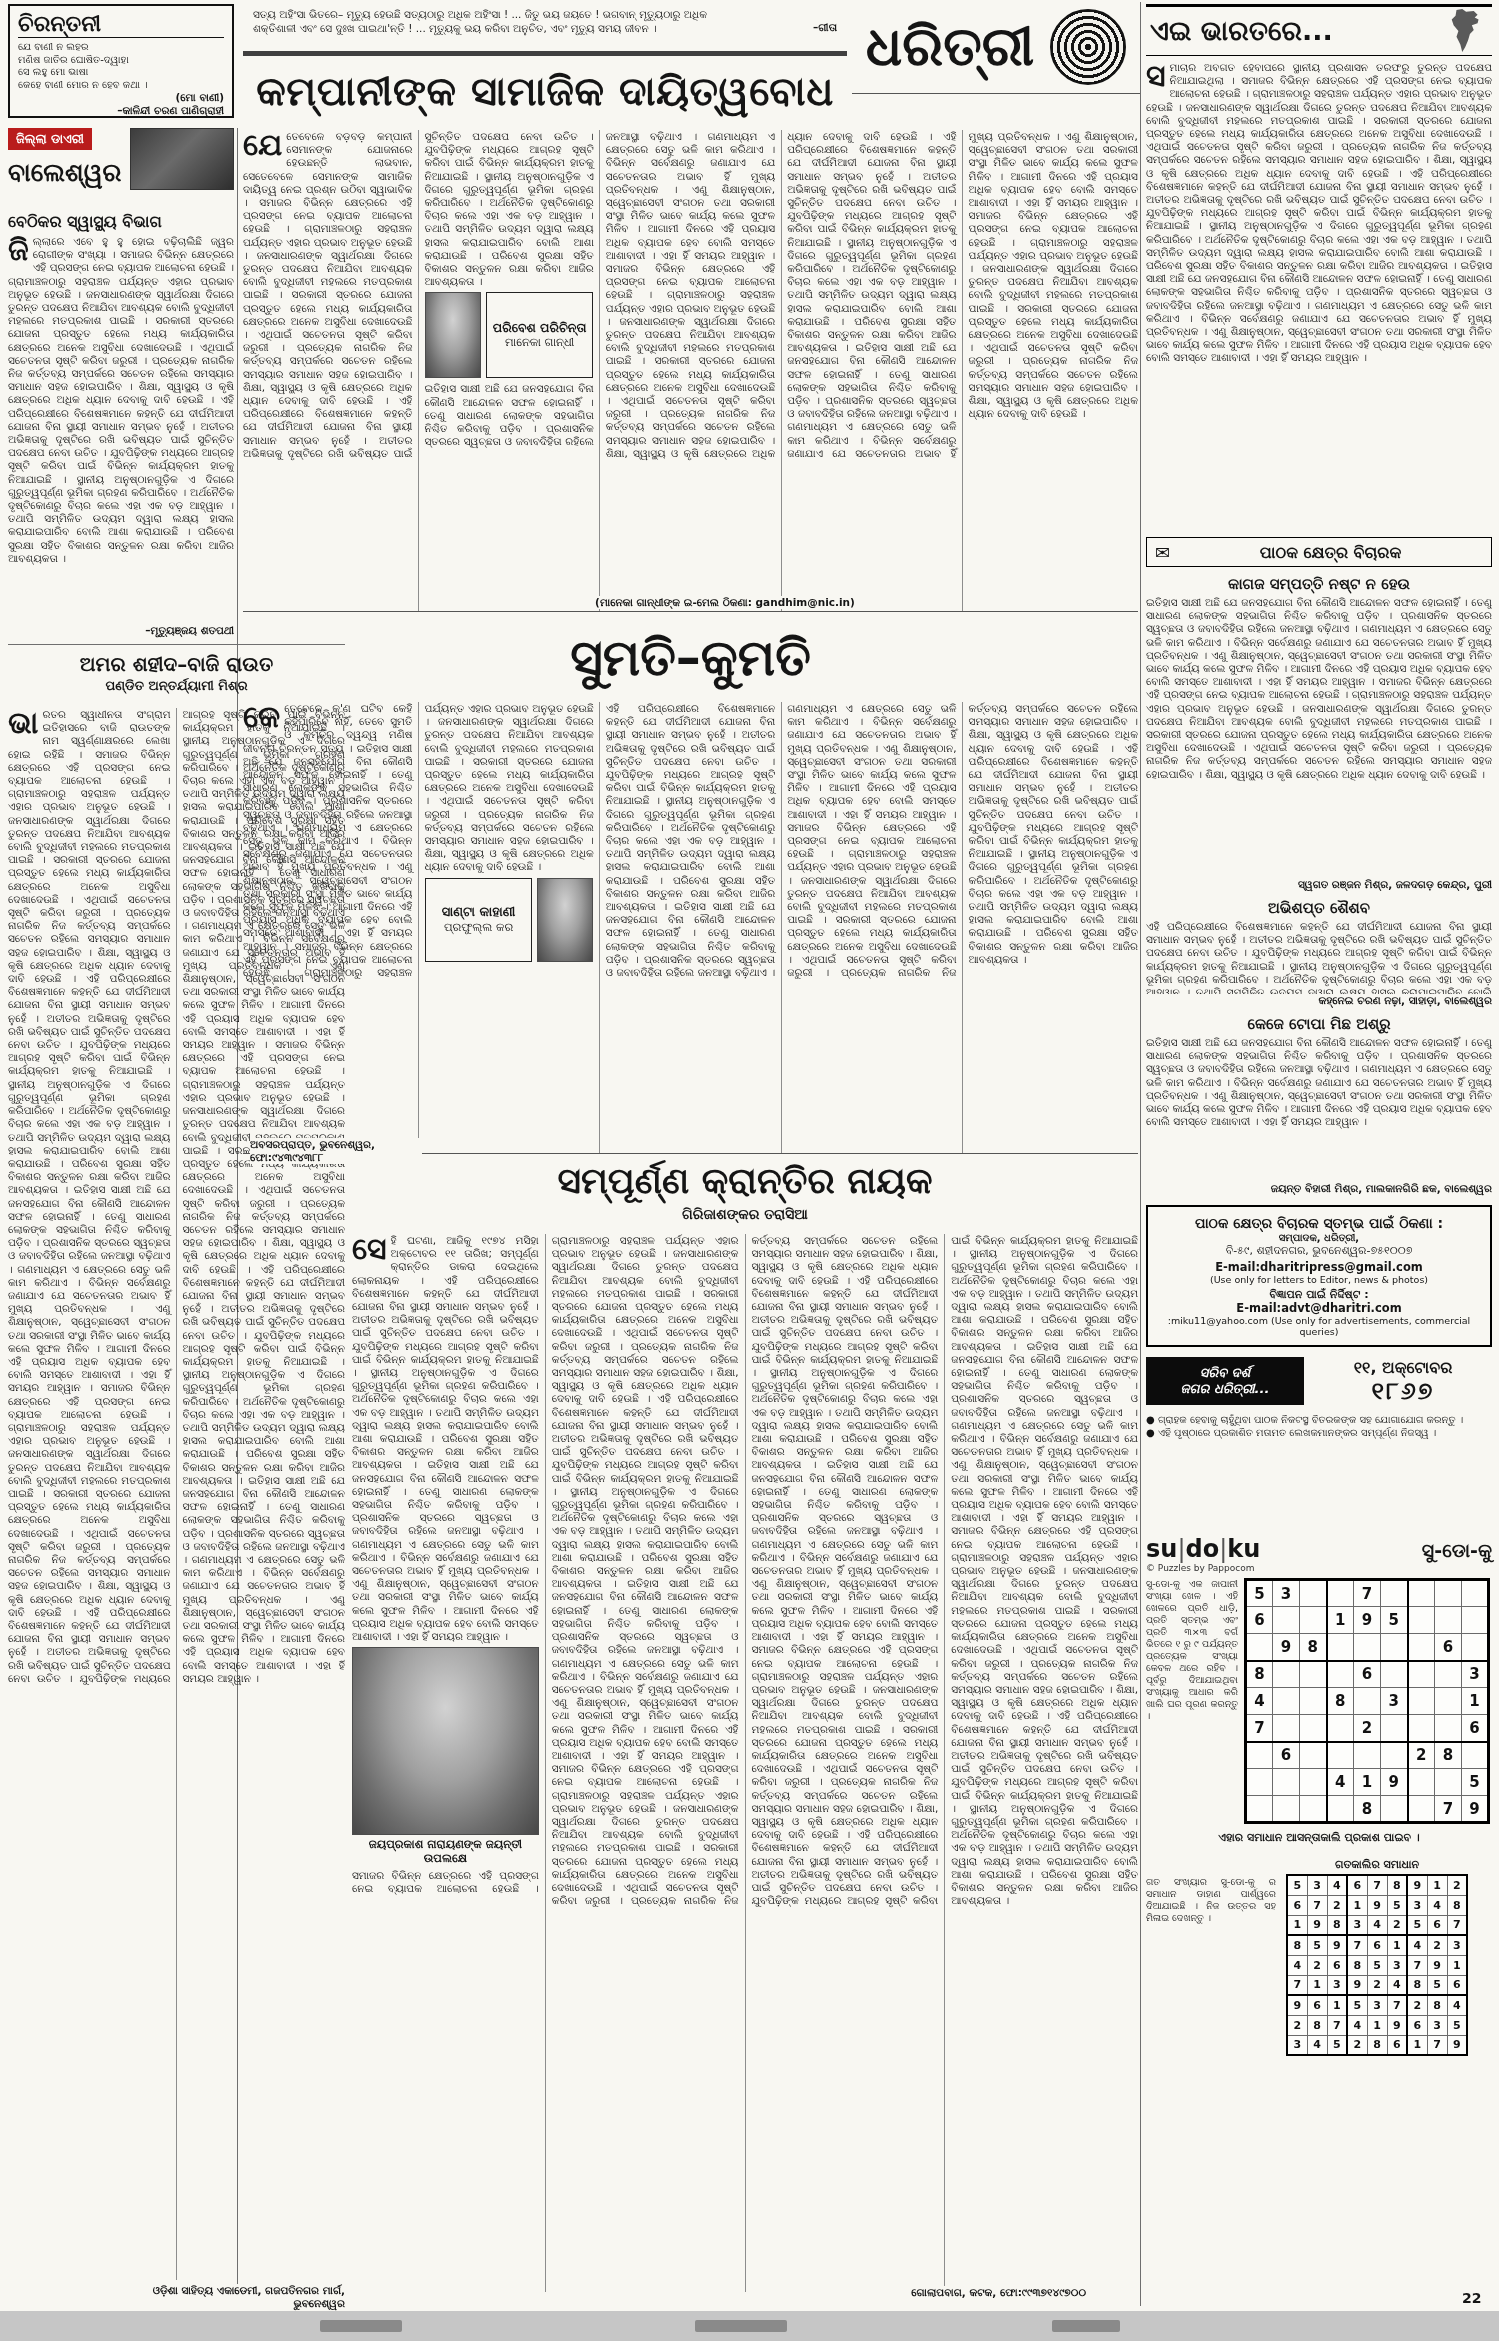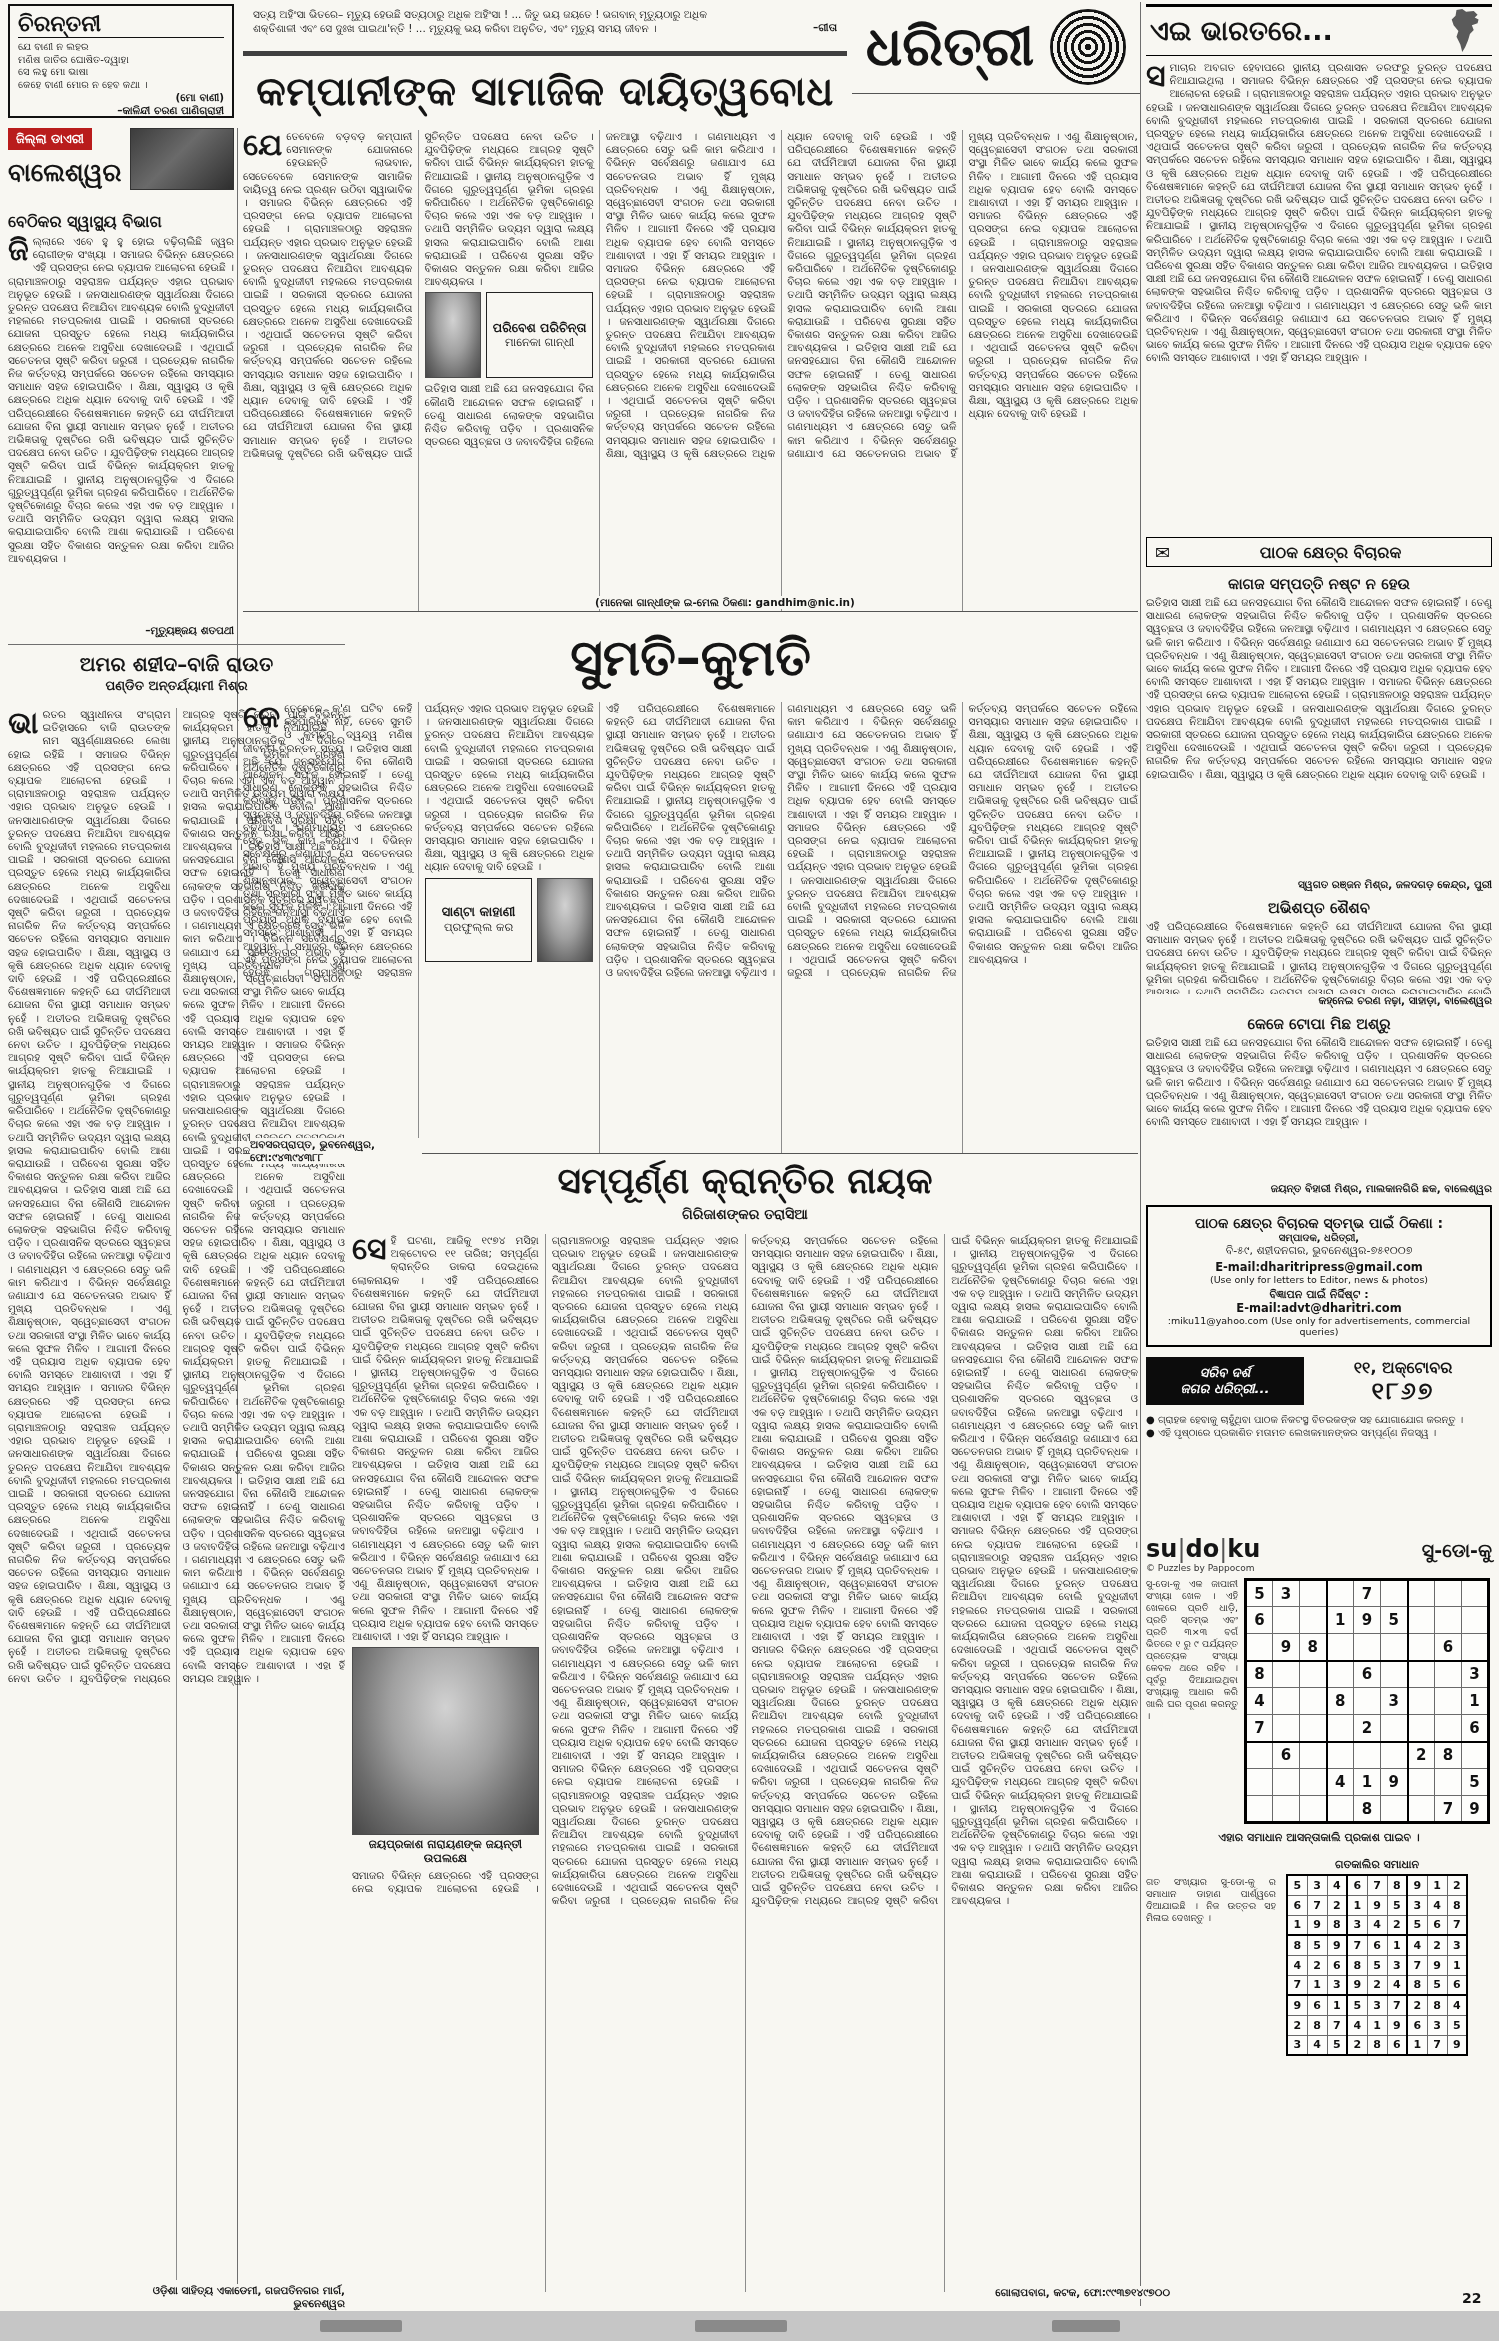--- a/index.html
+++ b/index.html
@@ -167,21 +167,21 @@
     <span>ଇତିହାସ ସାକ୍ଷୀ ଅଛି ଯେ ଜନସହଯୋଗ ବିନା କୌଣସି ଆନ୍ଦୋଳନ ସଫଳ ହୋଇନାହିଁ । ତେଣୁ ସାଧାରଣ ଲୋକଙ୍କ ସହଭାଗିତା ନିଶ୍ଚିତ କରିବାକୁ ପଡ଼ିବ । ପ୍ରଶାସନିକ ସ୍ତରରେ ସ୍ୱଚ୍ଛତା ଓ ଜବାବଦିହିତା ରହିଲେ ଜନଆସ୍ଥା ବଢ଼ିଥାଏ । ଗଣମାଧ୍ୟମ ଏ କ୍ଷେତ୍ରରେ ସେତୁ ଭଳି କାମ କରିଥାଏ । ବିଭିନ୍ନ ସର୍ବେକ୍ଷଣରୁ ଜଣାଯାଏ ଯେ ସଚେତନତାର ଅଭାବ ହିଁ ମୁଖ୍ୟ ପ୍ରତିବନ୍ଧକ । ଏଣୁ ଶିକ୍ଷାନୁଷ୍ଠାନ, ସ୍ୱେଚ୍ଛାସେବୀ ସଂଗଠନ ତଥା ସରକାରୀ ସଂସ୍ଥା ମିଳିତ ଭାବେ କାର୍ଯ୍ୟ କଲେ ସୁଫଳ ମିଳିବ । ଆଗାମୀ ଦିନରେ ଏହି ପ୍ରୟାସ ଅଧିକ ବ୍ୟାପକ ହେବ ବୋଲି ସମସ୍ତେ ଆଶାବାଦୀ । ଏହା ହିଁ ସମୟର ଆହ୍ୱାନ । </span>
     <span>ସମାଜର ବିଭିନ୍ନ କ୍ଷେତ୍ରରେ ଏହି ପ୍ରସଙ୍ଗ ନେଇ ବ୍ୟାପକ ଆଲୋଚନା ହେଉଛି । ଗ୍ରାମାଞ୍ଚଳଠାରୁ ସହରାଞ୍ଚଳ ପର୍ଯ୍ୟନ୍ତ ଏହାର ପ୍ରଭାବ ଅନୁଭୂତ ହେଉଛି । ଜନସାଧାରଣଙ୍କ ସ୍ୱାର୍ଥରକ୍ଷା ଦିଗରେ ତୁରନ୍ତ ପଦକ୍ଷେପ ନିଆଯିବା ଆବଶ୍ୟକ ବୋଲି ବୁଦ୍ଧିଜୀବୀ ମହଲରେ ମତପ୍ରକାଶ ପାଇଛି । ସରକାରୀ ସ୍ତରରେ ଯୋଜନା ପ୍ରସ୍ତୁତ ହେଲେ ମଧ୍ୟ କାର୍ଯ୍ୟକାରିତା କ୍ଷେତ୍ରରେ ଅନେକ ଅସୁବିଧା ଦେଖାଦେଉଛି । ଏଥିପାଇଁ ସଚେତନତା ସୃଷ୍ଟି କରିବା ଜରୁରୀ । ପ୍ରତ୍ୟେକ ନାଗରିକ ନିଜ କର୍ତ୍ତବ୍ୟ ସମ୍ପର୍କରେ ସଚେତନ ରହିଲେ ସମସ୍ୟାର ସମାଧାନ ସହଜ ହୋଇପାରିବ । ଶିକ୍ଷା, ସ୍ୱାସ୍ଥ୍ୟ ଓ କୃଷି କ୍ଷେତ୍ରରେ ଅଧିକ ଧ୍ୟାନ ଦେବାକୁ ଦାବି ହେଉଛି । </span>
     <span>ଏହି ପରିପ୍ରେକ୍ଷୀରେ ବିଶେଷଜ୍ଞମାନେ କହନ୍ତି ଯେ ଦୀର୍ଘମିଆଦୀ ଯୋଜନା ବିନା ସ୍ଥାୟୀ ସମାଧାନ ସମ୍ଭବ ନୁହେଁ । ଅତୀତର ଅଭିଜ୍ଞତାକୁ ଦୃଷ୍ଟିରେ ରଖି ଭବିଷ୍ୟତ ପାଇଁ ସୁଚିନ୍ତିତ ପଦକ୍ଷେପ ନେବା ଉଚିତ । ଯୁବପିଢ଼ିଙ୍କ ମଧ୍ୟରେ ଆଗ୍ରହ ସୃଷ୍ଟି କରିବା ପାଇଁ ବିଭିନ୍ନ କାର୍ଯ୍ୟକ୍ରମ ହାତକୁ ନିଆଯାଇଛି । ସ୍ଥାନୀୟ ଅନୁଷ୍ଠାନଗୁଡ଼ିକ ଏ ଦିଗରେ ଗୁରୁତ୍ୱପୂର୍ଣ୍ଣ ଭୂମିକା ଗ୍ରହଣ କରିପାରିବେ । ଅର୍ଥନୈତିକ ଦୃଷ୍ଟିକୋଣରୁ ବିଚାର କଲେ ଏହା ଏକ ବଡ଼ ଆହ୍ୱାନ । ତଥାପି ସମ୍ମିଳିତ ଉଦ୍ୟମ ଦ୍ୱାରା ଲକ୍ଷ୍ୟ ହାସଲ କରାଯାଇପାରିବ ବୋଲି ଆଶା କରାଯାଉଛି । ପରିବେଶ ସୁରକ୍ଷା ସହିତ ବିକାଶର ସନ୍ତୁଳନ ରକ୍ଷା କରିବା ଆଜିର ଆବଶ୍ୟକତା । </span>
     <span>ଇତିହାସ ସାକ୍ଷୀ ଅଛି ଯେ ଜନସହଯୋଗ ବିନା କୌଣସି ଆନ୍ଦୋଳନ ସଫଳ ହୋଇନାହିଁ । ତେଣୁ ସାଧାରଣ ଲୋକଙ୍କ ସହଭାଗିତା ନିଶ୍ଚିତ କରିବାକୁ ପଡ଼ିବ । ପ୍ରଶାସନିକ ସ୍ତରରେ ସ୍ୱଚ୍ଛତା ଓ ଜବାବଦିହିତା ରହିଲେ ଜନଆସ୍ଥା ବଢ଼ିଥାଏ । ଗଣମାଧ୍ୟମ ଏ କ୍ଷେତ୍ରରେ ସେତୁ ଭଳି କାମ କରିଥାଏ । ବିଭିନ୍ନ ସର୍ବେକ୍ଷଣରୁ ଜଣାଯାଏ ଯେ ସଚେତନତାର ଅଭାବ ହିଁ ମୁଖ୍ୟ ପ୍ରତିବନ୍ଧକ । ଏଣୁ ଶିକ୍ଷାନୁଷ୍ଠାନ, ସ୍ୱେଚ୍ଛାସେବୀ ସଂଗଠନ ତଥା ସରକାରୀ ସଂସ୍ଥା ମିଳିତ ଭାବେ କାର୍ଯ୍ୟ କଲେ ସୁଫଳ ମିଳିବ । ଆଗାମୀ ଦିନରେ ଏହି ପ୍ରୟାସ ଅଧିକ ବ୍ୟାପକ ହେବ ବୋଲି ସମସ୍ତେ ଆଶାବାଦୀ । ଏହା ହିଁ ସମୟର ଆହ୍ୱାନ । </span>
     <span>ସମାଜର ବିଭିନ୍ନ କ୍ଷେତ୍ରରେ ଏହି ପ୍ରସଙ୍ଗ ନେଇ ବ୍ୟାପକ ଆଲୋଚନା ହେଉଛି । ଗ୍ରାମାଞ୍ଚଳଠାରୁ ସହରାଞ୍ଚଳ ପର୍ଯ୍ୟନ୍ତ ଏହାର ପ୍ରଭାବ ଅନୁଭୂତ ହେଉଛି । ଜନସାଧାରଣଙ୍କ ସ୍ୱାର୍ଥରକ୍ଷା ଦିଗରେ ତୁରନ୍ତ ପଦକ୍ଷେପ ନିଆଯିବା ଆବଶ୍ୟକ ବୋଲି ବୁଦ୍ଧିଜୀବୀ ମହଲରେ ମତପ୍ରକାଶ ପାଇଛି । ସରକାରୀ ସ୍ତରରେ ଯୋଜନା ପ୍ରସ୍ତୁତ ହେଲେ ମଧ୍ୟ କାର୍ଯ୍ୟକାରିତା କ୍ଷେତ୍ରରେ ଅନେକ ଅସୁବିଧା ଦେଖାଦେଉଛି । ଏଥିପାଇଁ ସଚେତନତା ସୃଷ୍ଟି କରିବା ଜରୁରୀ । ପ୍ରତ୍ୟେକ ନାଗରିକ ନିଜ କର୍ତ୍ତବ୍ୟ ସମ୍ପର୍କରେ ସଚେତନ ରହିଲେ ସମସ୍ୟାର ସମାଧାନ ସହଜ ହୋଇପାରିବ । ଶିକ୍ଷା, ସ୍ୱାସ୍ଥ୍ୟ ଓ କୃଷି କ୍ଷେତ୍ରରେ ଅଧିକ ଧ୍ୟାନ ଦେବାକୁ ଦାବି ହେଉଛି । </span>
     <span>ଏହି ପରିପ୍ରେକ୍ଷୀରେ ବିଶେଷଜ୍ଞମାନେ କହନ୍ତି ଯେ ଦୀର୍ଘମିଆଦୀ ଯୋଜନା ବିନା ସ୍ଥାୟୀ ସମାଧାନ ସମ୍ଭବ ନୁହେଁ । ଅତୀତର ଅଭିଜ୍ଞତାକୁ ଦୃଷ୍ଟିରେ ରଖି ଭବିଷ୍ୟତ ପାଇଁ ସୁଚିନ୍ତିତ ପଦକ୍ଷେପ ନେବା ଉଚିତ । ଯୁବପିଢ଼ିଙ୍କ ମଧ୍ୟରେ ଆଗ୍ରହ ସୃଷ୍ଟି କରିବା ପାଇଁ ବିଭିନ୍ନ କାର୍ଯ୍ୟକ୍ରମ ହାତକୁ ନିଆଯାଇଛି । ସ୍ଥାନୀୟ ଅନୁଷ୍ଠାନଗୁଡ଼ିକ ଏ ଦିଗରେ ଗୁରୁତ୍ୱପୂର୍ଣ୍ଣ ଭୂମିକା ଗ୍ରହଣ କରିପାରିବେ । ଅର୍ଥନୈତିକ ଦୃଷ୍ଟିକୋଣରୁ ବିଚାର କଲେ ଏହା ଏକ ବଡ଼ ଆହ୍ୱାନ । ତଥାପି ସମ୍ମିଳିତ ଉଦ୍ୟମ ଦ୍ୱାରା ଲକ୍ଷ୍ୟ ହାସଲ କରାଯାଇପାରିବ ବୋଲି ଆଶା କରାଯାଉଛି । ପରିବେଶ ସୁରକ୍ଷା ସହିତ ବିକାଶର ସନ୍ତୁଳନ ରକ୍ଷା କରିବା ଆଜିର ଆବଶ୍ୟକତା । </span>
     <span>ଇତିହାସ ସାକ୍ଷୀ ଅଛି ଯେ ଜନସହଯୋଗ ବିନା କୌଣସି ଆନ୍ଦୋଳନ ସଫଳ ହୋଇନାହିଁ । ତେଣୁ ସାଧାରଣ ଲୋକଙ୍କ ସହଭାଗିତା ନିଶ୍ଚିତ କରିବାକୁ ପଡ଼ିବ । ପ୍ରଶାସନିକ ସ୍ତରରେ ସ୍ୱଚ୍ଛତା ଓ ଜବାବଦିହିତା ରହିଲେ ଜନଆସ୍ଥା ବଢ଼ିଥାଏ । ଗଣମାଧ୍ୟମ ଏ କ୍ଷେତ୍ରରେ ସେତୁ ଭଳି କାମ କରିଥାଏ । ବିଭିନ୍ନ ସର୍ବେକ୍ଷଣରୁ ଜଣାଯାଏ ଯେ ସଚେତନତାର ଅଭାବ ହିଁ ମୁଖ୍ୟ ପ୍ରତିବନ୍ଧକ । ଏଣୁ ଶିକ୍ଷାନୁଷ୍ଠାନ, ସ୍ୱେଚ୍ଛାସେବୀ ସଂଗଠନ ତଥା ସରକାରୀ ସଂସ୍ଥା ମିଳିତ ଭାବେ କାର୍ଯ୍ୟ କଲେ ସୁଫଳ ମିଳିବ । ଆଗାମୀ ଦିନରେ ଏହି ପ୍ରୟାସ ଅଧିକ ବ୍ୟାପକ ହେବ ବୋଲି ସମସ୍ତେ ଆଶାବାଦୀ । ଏହା ହିଁ ସମୟର ଆହ୍ୱାନ । </span>
     <span>ସମାଜର ବିଭିନ୍ନ କ୍ଷେତ୍ରରେ ଏହି ପ୍ରସଙ୍ଗ ନେଇ ବ୍ୟାପକ ଆଲୋଚନା ହେଉଛି । ଗ୍ରାମାଞ୍ଚଳଠାରୁ ସହରାଞ୍ଚଳ ପର୍ଯ୍ୟନ୍ତ ଏହାର ପ୍ରଭାବ ଅନୁଭୂତ ହେଉଛି । ଜନସାଧାରଣଙ୍କ ସ୍ୱାର୍ଥରକ୍ଷା ଦିଗରେ ତୁରନ୍ତ ପଦକ୍ଷେପ ନିଆଯିବା ଆବଶ୍ୟକ ବୋଲି ବୁଦ୍ଧିଜୀବୀ ମହଲରେ ମତପ୍ରକାଶ ପାଇଛି । ସରକାରୀ ସ୍ତରରେ ଯୋଜନା ପ୍ରସ୍ତୁତ ହେଲେ ମଧ୍ୟ କାର୍ଯ୍ୟକାରିତା କ୍ଷେତ୍ରରେ ଅନେକ ଅସୁବିଧା ଦେଖାଦେଉଛି । ଏଥିପାଇଁ ସଚେତନତା ସୃଷ୍ଟି କରିବା ଜରୁରୀ । ପ୍ରତ୍ୟେକ ନାଗରିକ ନିଜ କର୍ତ୍ତବ୍ୟ ସମ୍ପର୍କରେ ସଚେତନ ରହିଲେ ସମସ୍ୟାର ସମାଧାନ ସହଜ ହୋଇପାରିବ । ଶିକ୍ଷା, ସ୍ୱାସ୍ଥ୍ୟ ଓ କୃଷି କ୍ଷେତ୍ରରେ ଅଧିକ ଧ୍ୟାନ ଦେବାକୁ ଦାବି ହେଉଛି । </span>
     <span>ଏହି ପରିପ୍ରେକ୍ଷୀରେ ବିଶେଷଜ୍ଞମାନେ କହନ୍ତି ଯେ ଦୀର୍ଘମିଆଦୀ ଯୋଜନା ବିନା ସ୍ଥାୟୀ ସମାଧାନ ସମ୍ଭବ ନୁହେଁ । ଅତୀତର ଅଭିଜ୍ଞତାକୁ ଦୃଷ୍ଟିରେ ରଖି ଭବିଷ୍ୟତ ପାଇଁ ସୁଚିନ୍ତିତ ପଦକ୍ଷେପ ନେବା ଉଚିତ । ଯୁବପିଢ଼ିଙ୍କ ମଧ୍ୟରେ ଆଗ୍ରହ ସୃଷ୍ଟି କରିବା ପାଇଁ ବିଭିନ୍ନ କାର୍ଯ୍ୟକ୍ରମ ହାତକୁ ନିଆଯାଇଛି । ସ୍ଥାନୀୟ ଅନୁଷ୍ଠାନଗୁଡ଼ିକ ଏ ଦିଗରେ ଗୁରୁତ୍ୱପୂର୍ଣ୍ଣ ଭୂମିକା ଗ୍ରହଣ କରିପାରିବେ । ଅର୍ଥନୈତିକ ଦୃଷ୍ଟିକୋଣରୁ ବିଚାର କଲେ ଏହା ଏକ ବଡ଼ ଆହ୍ୱାନ । ତଥାପି ସମ୍ମିଳିତ ଉଦ୍ୟମ ଦ୍ୱାରା ଲକ୍ଷ୍ୟ ହାସଲ କରାଯାଇପାରିବ ବୋଲି ଆଶା କରାଯାଉଛି । ପରିବେଶ ସୁରକ୍ଷା ସହିତ ବିକାଶର ସନ୍ତୁଳନ ରକ୍ଷା କରିବା ଆଜିର ଆବଶ୍ୟକତା । </span>
   </div>
-  <div class="abs sign" style="left:982px;top:2286px;width:188px">ଗୋଲାପବାଗ, କଟକ, ଫୋ:୯୯୩୭୧୪୯୭୦୦</div>
+  <div class="abs sign" style="left:898px;top:2286px;width:188px">ଗୋଲାପବାଗ, କଟକ, ଫୋ:୯୯୩୭୧୪୯୭୦୦</div>
 
   <div class="abs" style="left:1146px;top:4px;width:346px">
 
     <div style="border-top:3px solid #000;border-bottom:1px solid #000;height:52px;display:flex;align-items:center;justify-content:space-between;padding:2px 4px">
       <div class="bold" style="font-size:27px">ଏଇ ଭାରତରେ...</div>
       <svg width="40" height="46" viewBox="0 0 40 48">
         <path d="M8 2 L14 1 L18 4 L26 3 L30 7 L27 10 L31 12 L30 16 L24 18 L26 23 L22 27 L20 34 L17 41 L14 46 L12 38 L8 30 L10 24 L5 18 L3 12 L7 8 Z" fill="#5a5a5a"></path>
       </svg>
     </div>
 

